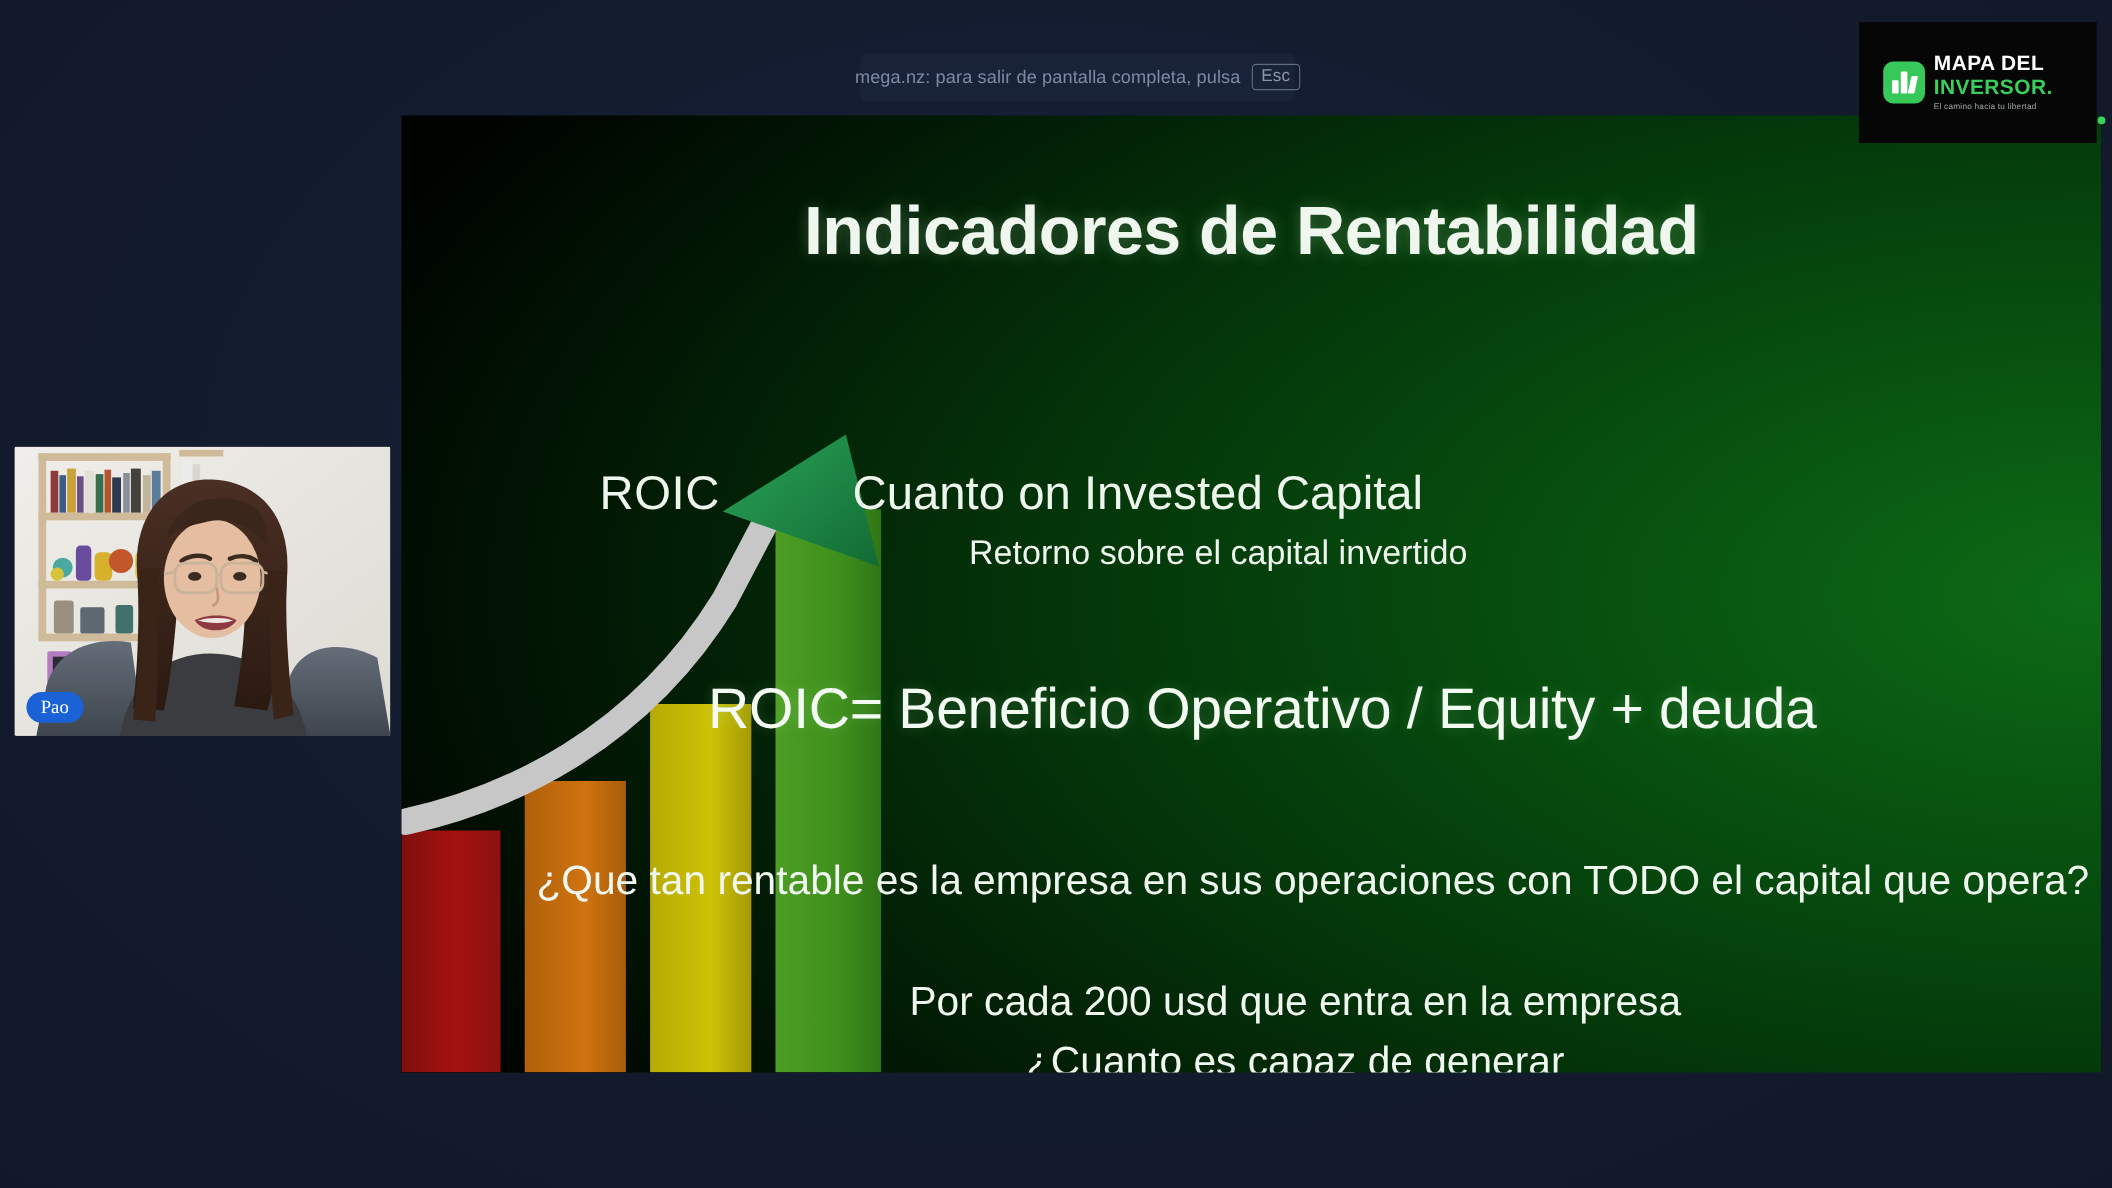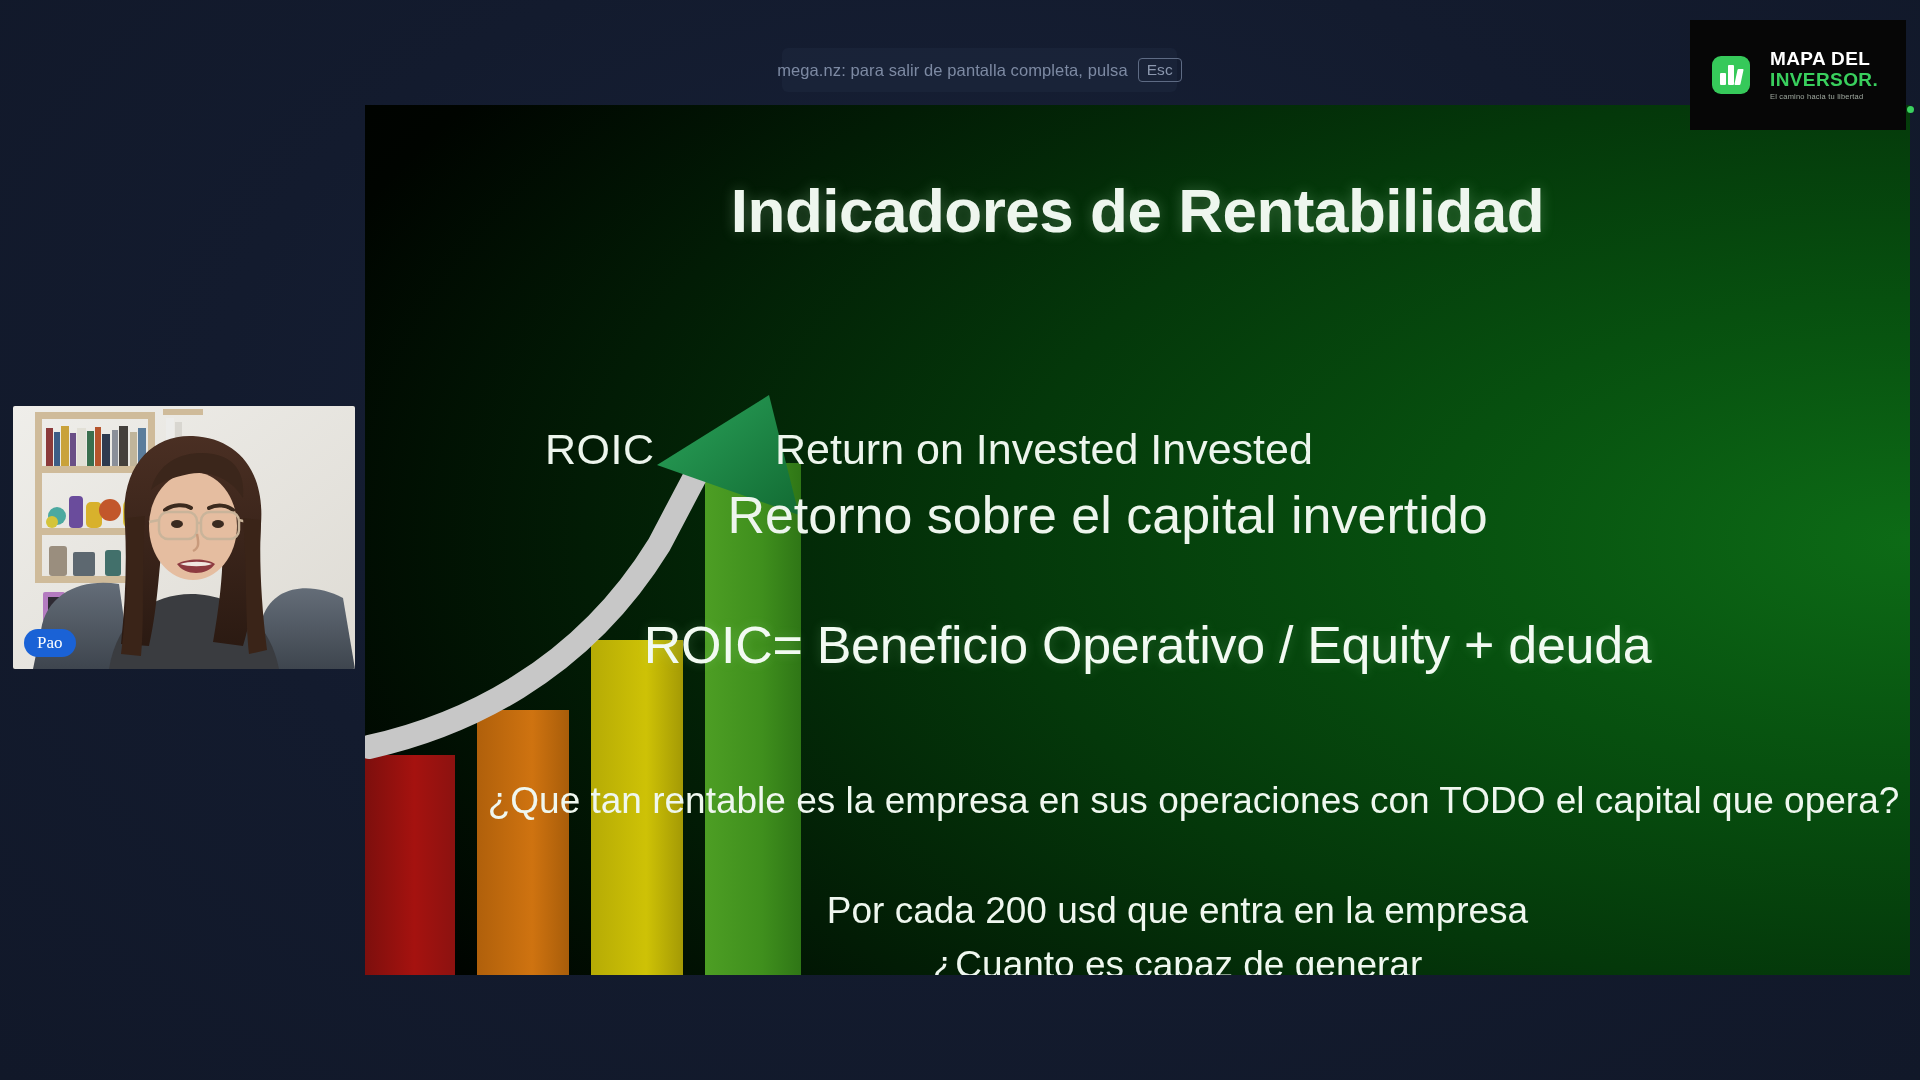--- a/index.html
+++ b/index.html
@@ -102,21 +102,21 @@
   .roic-expand { flex: none; }
   .roic-es {
     position: absolute;
     top: 380px;
     left: 0;
     width: 100%;
     text-align: center;
     padding-right: 60px;
     box-sizing: border-box;
     color: #edf5ed;
-    font-size: 52px;
+    font-size: 31px;
     font-weight: 300;
   }
 
   .roic-formula {
     position: absolute;
     top: 510px;
     left: 0;
     width: 100%;
     text-align: center;
     padding-left: 20px;
@@ -171,21 +171,21 @@
     position: absolute;
     left: 1690px;
     top: 20px;
     width: 216px;
     height: 110px;
     background: #060606;
     display: flex;
     align-items: center;
     padding-left: 22px;
     box-sizing: border-box;
-    gap: 20px;
+    gap: 8px;
   }
   #logo-mark {
     width: 38px;
     height: 38px;
     border-radius: 9px;
     background: #36c95a;
     flex: none;
     position: relative;
   }
   #logo-mark .lb {
@@ -281,21 +281,21 @@
       <rect x="262" y="285" width="92" height="335" fill="url(#g3)"></rect>
       <rect x="376" y="108" width="96" height="512" fill="url(#g4)"></rect>
       <path d="M 40 392 C 130 372 250 320 330 190 L 380 95" stroke="#c7c7c7" stroke-width="24" fill="none" stroke-linecap="round"></path>
       <path d="M 328 110 L 440 40 L 470 160 Z" fill="url(#ahg)"></path>
     </svg>
 
     <div class="slide-title">Indicadores de Rentabilidad</div>
 
     <div class="roic-row">
       <span class="roic-abbr">ROIC</span>
-      <span class="roic-expand">Return on Invested Invested</span>
+      <span class="roic-expand">Cuanto on Invested Capital</span>
     </div>
     <div class="roic-es">Retorno sobre el capital invertido</div>
 
     <div class="roic-formula">ROIC= Beneficio Operativo / Equity + deuda</div>
 
     <div class="slide-q1">¿Que tan rentable es la empresa en sus operaciones con TODO el capital que opera?</div>
     <div class="slide-q2">Por cada 200 usd que entra en la empresa</div>
     <div class="slide-q3">¿Cuanto es capaz de generar</div>
   </div>
 

